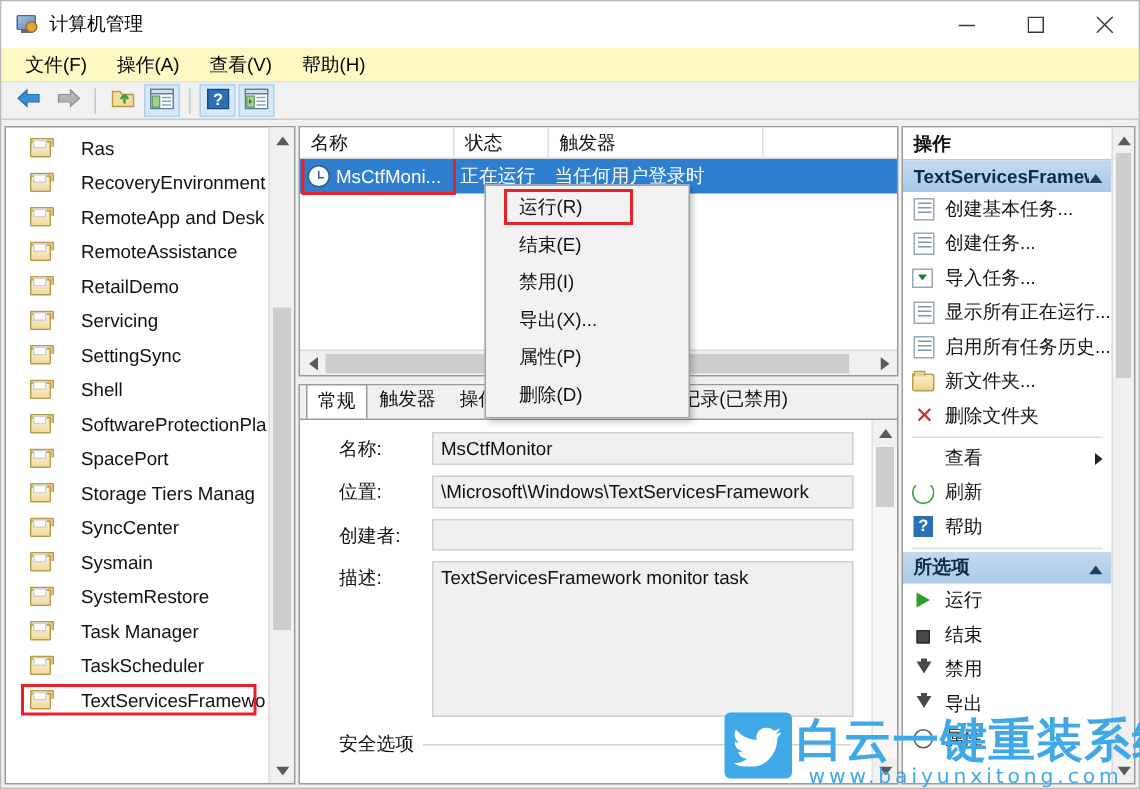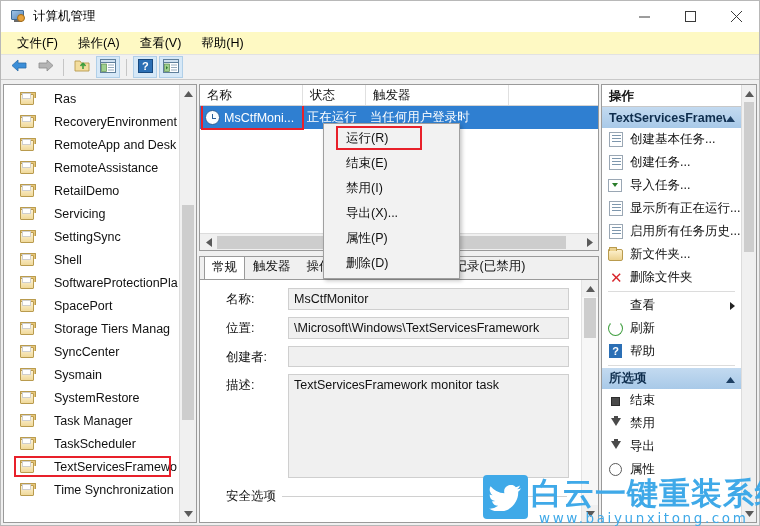--- a/index.html
+++ b/index.html
@@ -418,28 +418,20 @@
           </div>
           <div class="tree-item highlight">
             <span class="fldr">
               <span class="tab"></span>
               <span class="bdy"></span>
               <span class="pg"></span>
             </span>
             <span class="lbl">TextServicesFramewo</span>
             <span class="redbox"></span>
           </div>
-          <div class="tree-item">
-            <span class="fldr">
-              <span class="tab"></span>
-              <span class="bdy"></span>
-              <span class="pg"></span>
-            </span>
-            <span class="lbl">Time Synchronization</span>
-          </div>
         </div>
       <div class="tree-scroll">
         <div class="sc-arrow">
           <svg width="9" height="6">
               <path d="M4.5 0 L9 6 L0 6 Z" fill="#5a5a5a"></path>
             </svg>
         </div>
         <div class="sc-thumb"></div>
         <div class="sc-arrow bottom">
           <svg width="9" height="6">
@@ -608,20 +600,26 @@
             </div>
             <div class="a-rule"></div>
             <div class="act-group">
               <span class="gname">所选项</span>
               <span><svg width="9" height="6">
                   <path d="M4.5 0 L9 6 L0 6 Z" fill="#1d3f63"></path>
                 </svg></span>
             </div>
             <div class="act-item">
               <span class="aico">
+                <span class="ic-play"></span>
+              </span>
+              <span class="albl">运行</span>
+            </div>
+            <div class="act-item">
+              <span class="aico">
                 <span class="ic-stop"></span>
               </span>
               <span class="albl">结束</span>
             </div>
             <div class="act-item">
               <span class="aico">
                 <span class="ic-down"></span>
                 <span class="ic-down2"></span>
               </span>
               <span class="albl">禁用</span>

